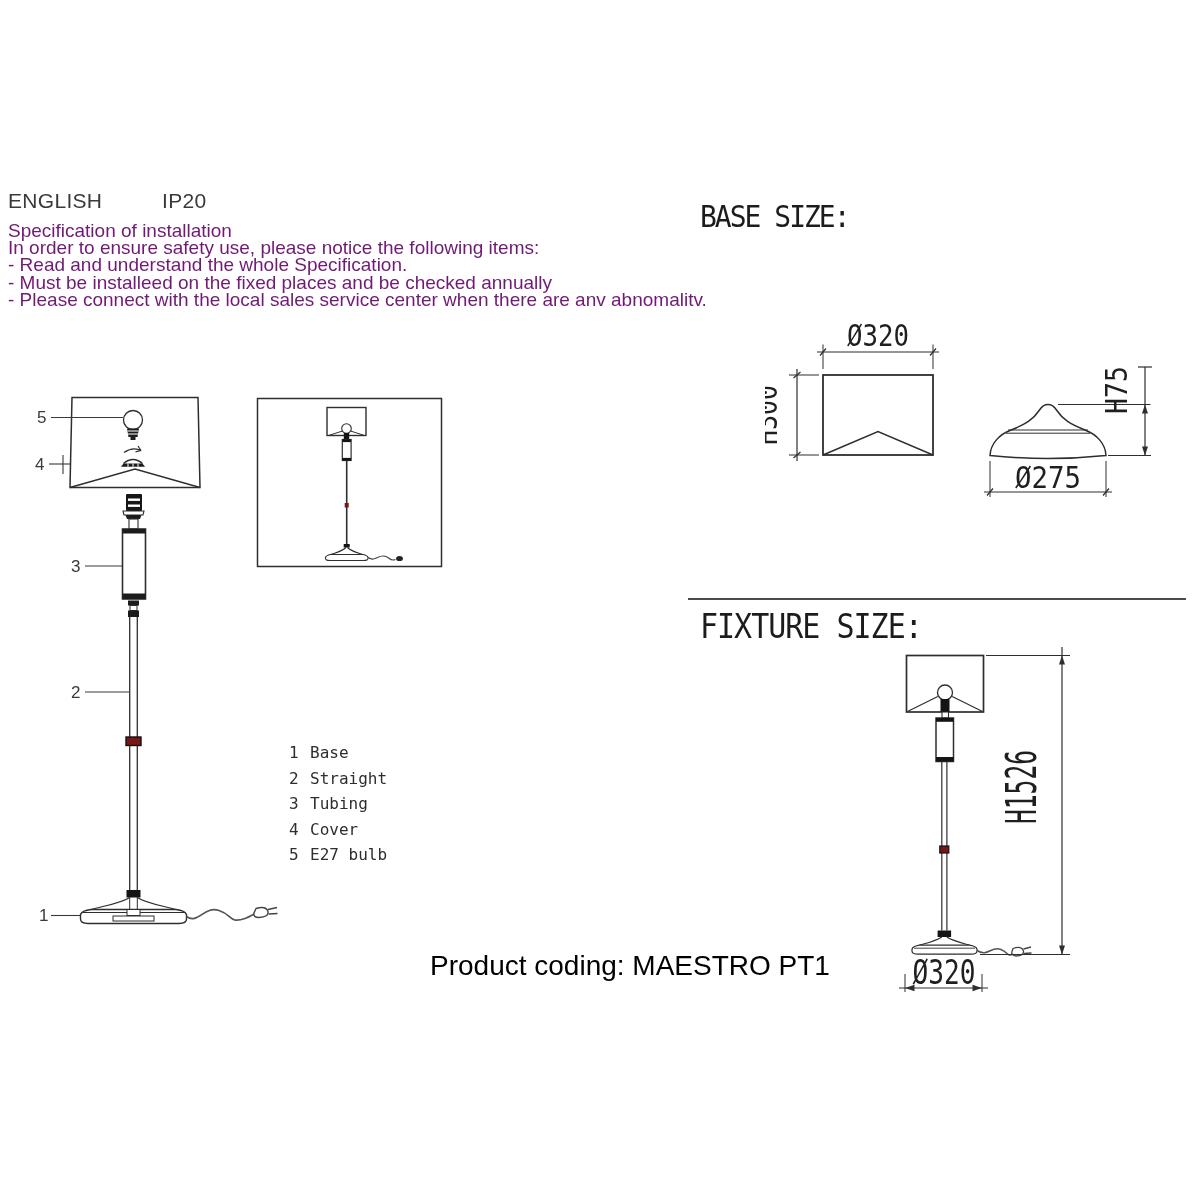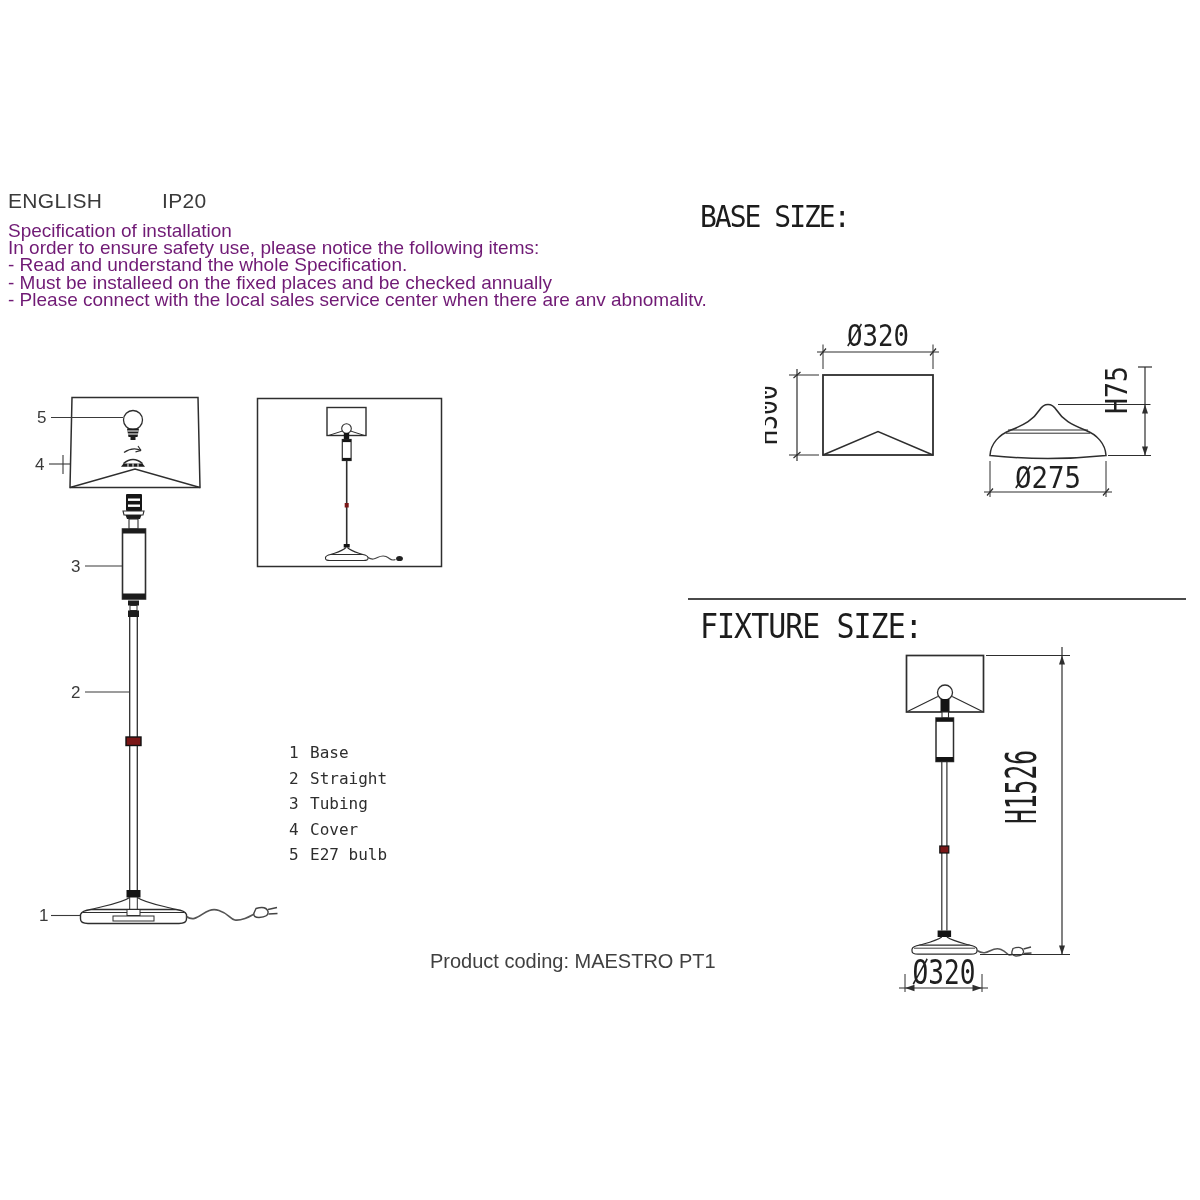--- a/index.html
+++ b/index.html
@@ -9,21 +9,21 @@
   #hdr-lang{left:8px;}
   #hdr-ip{left:162px;}
   #spec{position:absolute;left:8px;top:222px;font-size:19px;line-height:17.2px;color:#701a75;}
   .mono-heading{position:absolute;font-family:"DejaVu Sans Mono",monospace;color:#1c1c1c;}
   #base-size-heading{left:700px;top:198px;font-size:28px;letter-spacing:-2px;transform:scaleY(1.1);transform-origin:left top;}
   #fixture-size-heading{left:700px;top:607px;font-size:30px;letter-spacing:-1px;transform:scaleY(1.1);transform-origin:left top;}
   #divider{position:absolute;left:688px;top:598px;width:498px;height:2px;background:#4a4a4a;}
   #parts{position:absolute;left:289px;top:743px;font-family:"DejaVu Sans Mono",monospace;font-size:16px;color:#2e2e2e;}
   #parts .row{height:25.5px;display:flex;align-items:flex-start;}
   #parts .num{width:21px;}
-  #product-coding{position:absolute;left:430px;top:950px;font-size:20px;color:#404040;}
+  #product-coding{position:absolute;left:430px;top:950px;font-size:28px;color:#000000;}
   svg{position:absolute;}
   svg text.dim{font-family:"DejaVu Sans Mono",monospace;fill:#1f1f1f;}
   svg text.callout{font-family:"Liberation Sans",sans-serif;font-size:17px;fill:#3a3a3a;}
 </style>
 </head>
 <body>
 
 <div id="canvas">
 
   <div class="hdr" id="hdr-lang">ENGLISH</div>

